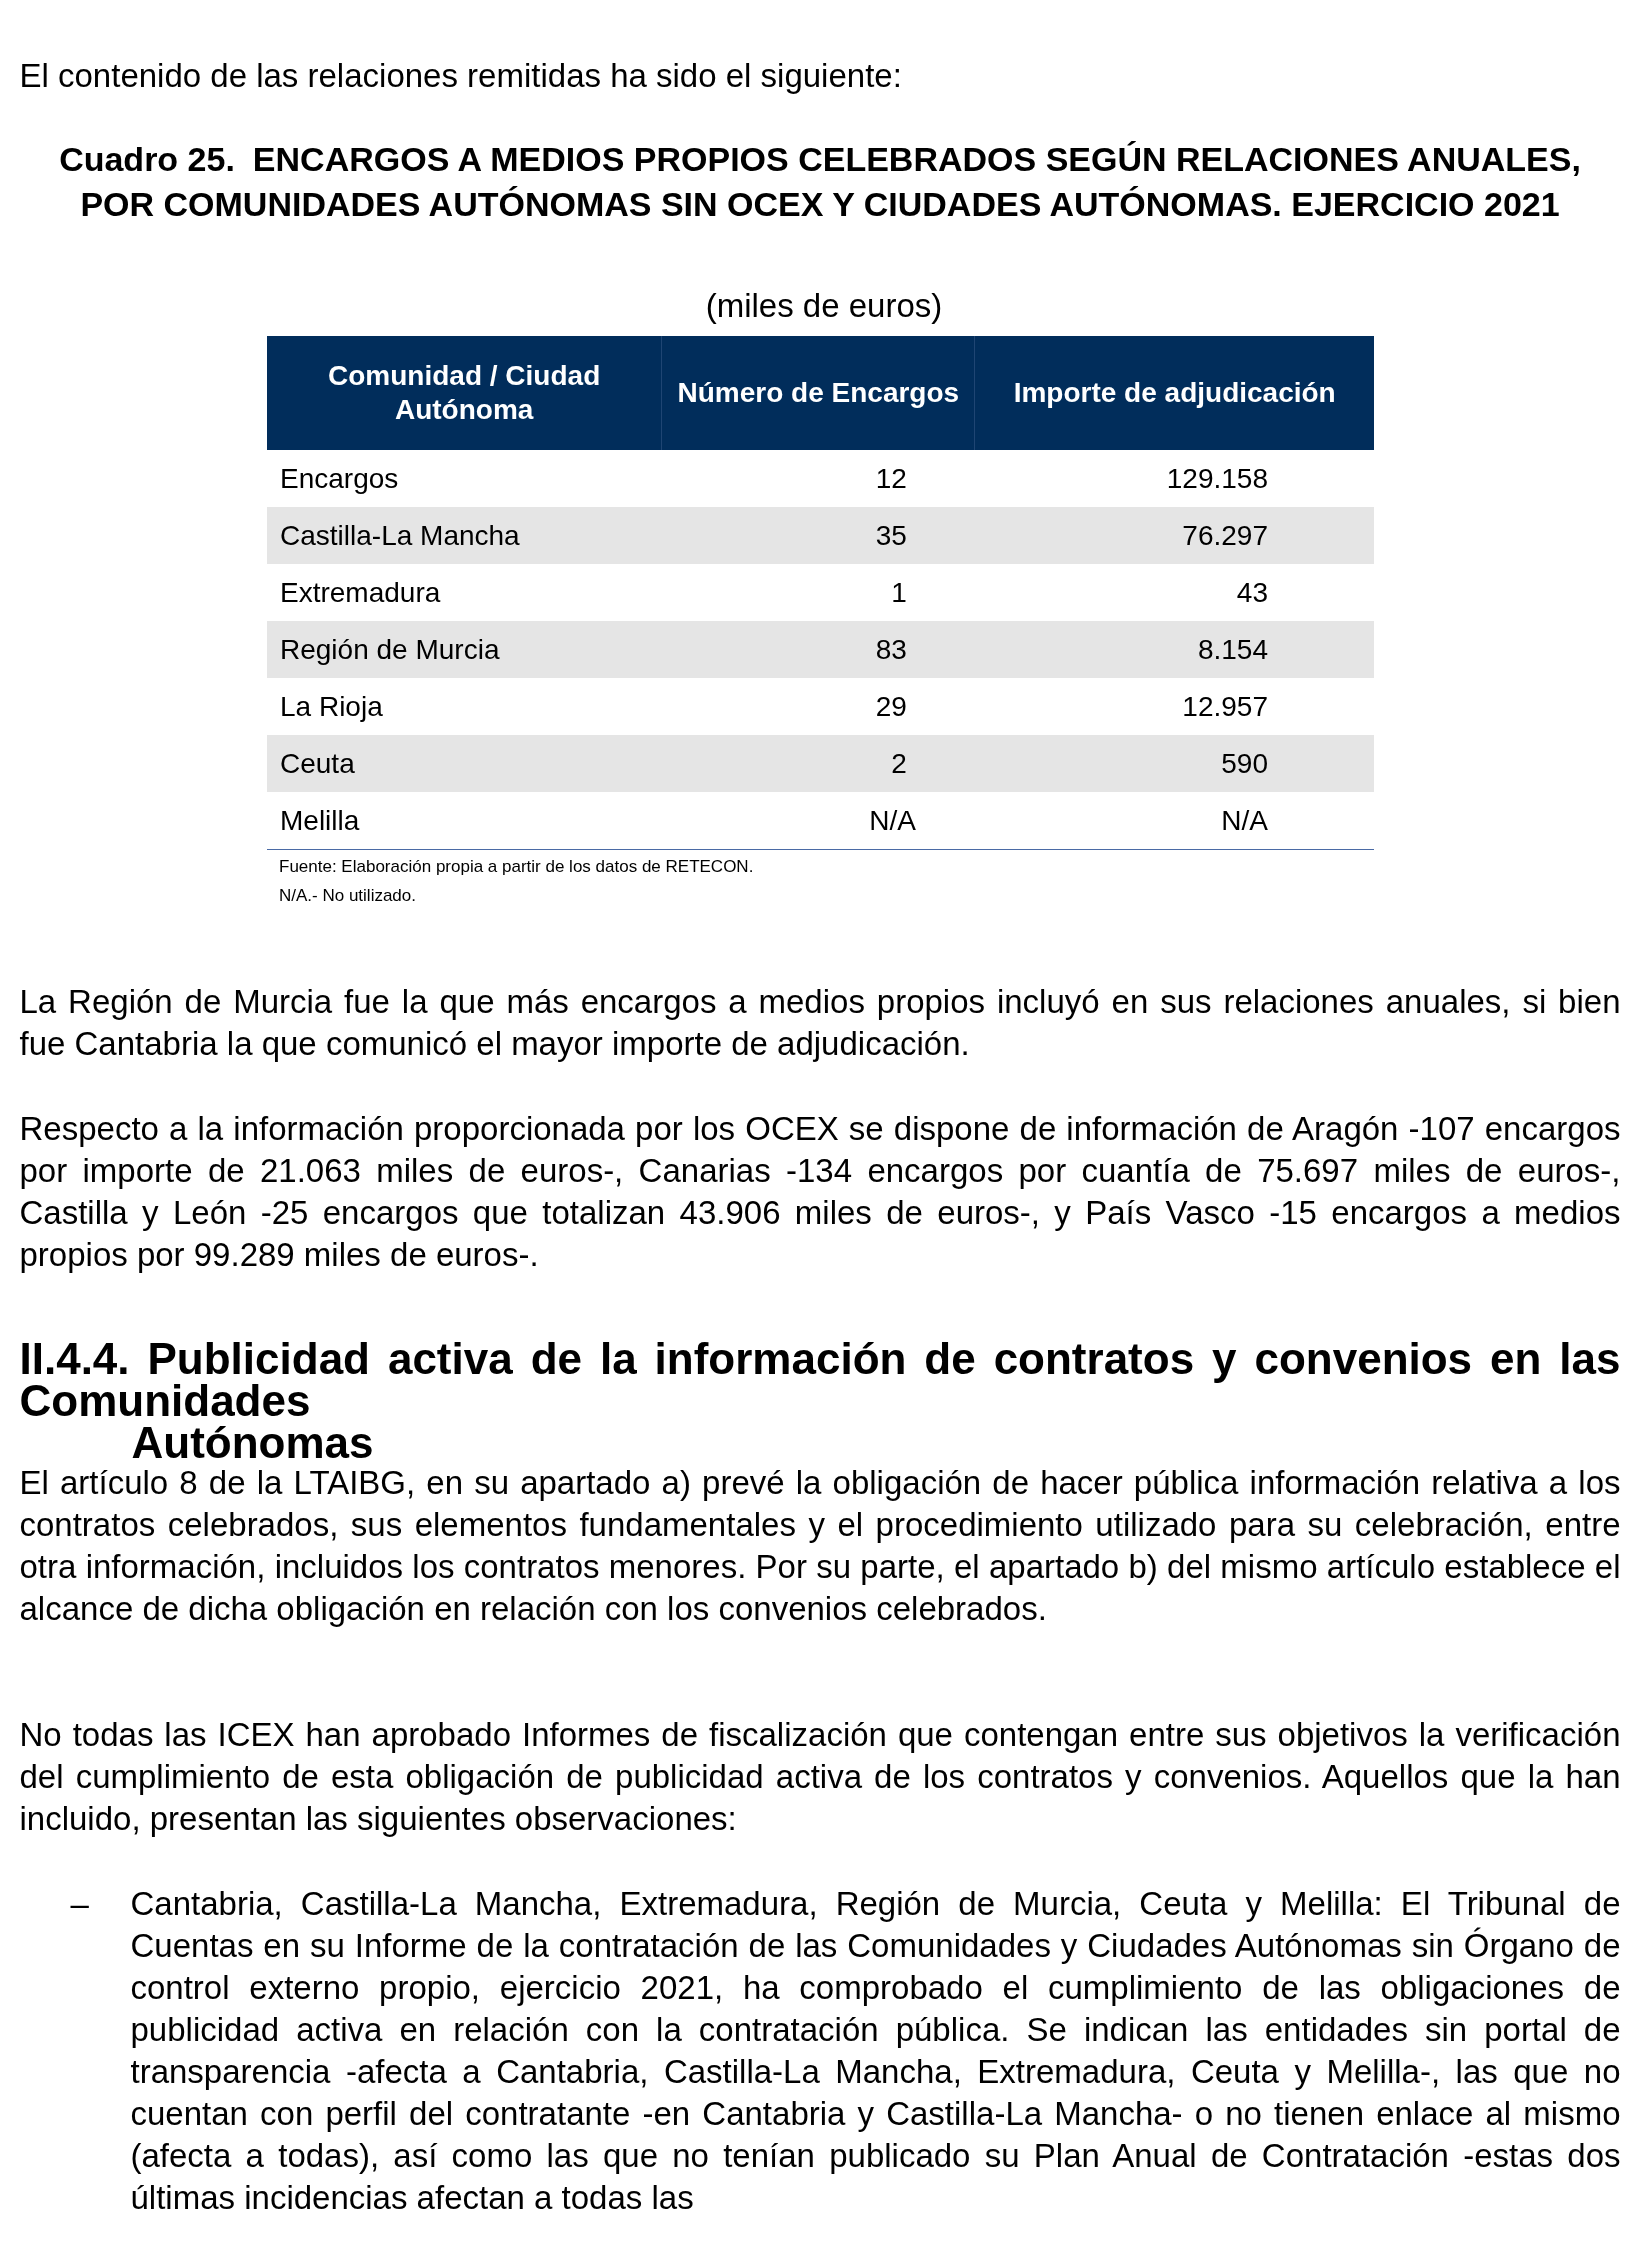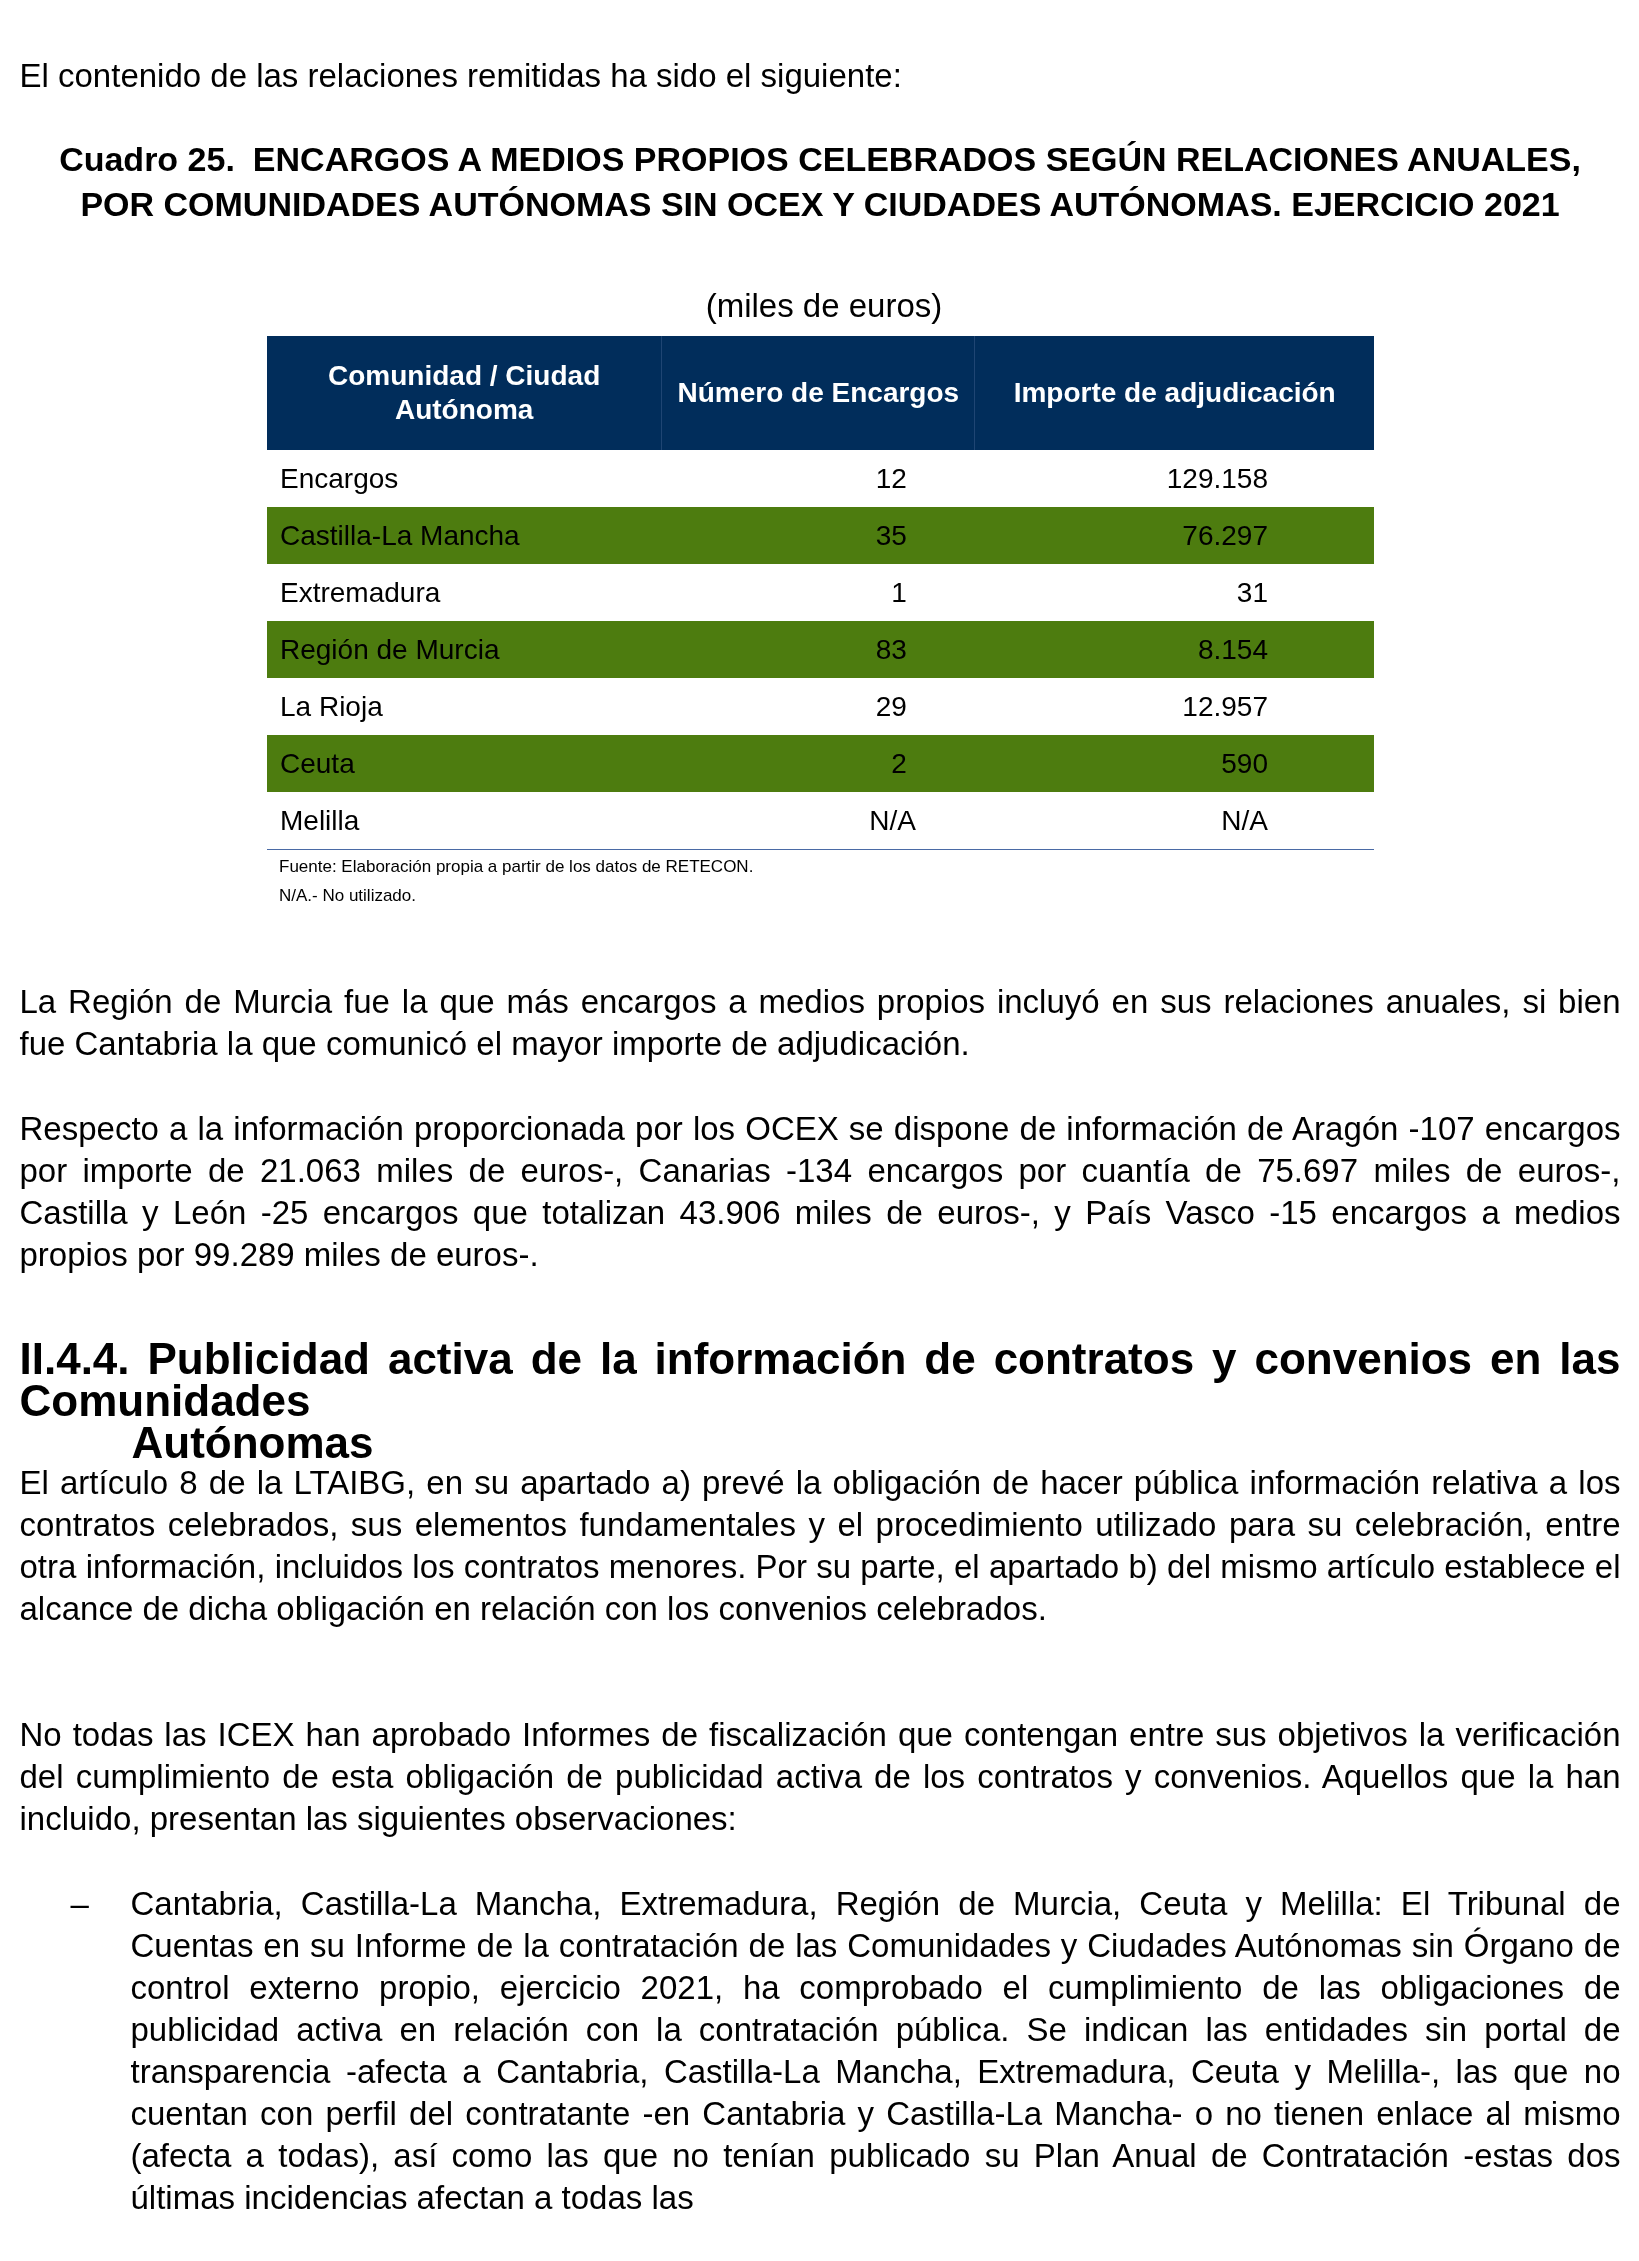--- a/index.html
+++ b/index.html
@@ -26,21 +26,21 @@
     position:absolute; left:267px; top:336px; width:1107px;
     border-collapse:collapse; font-size:28px;
   }
   table.data th {
     background:#012d5b; color:#fff; font-weight:bold;
     height:114px; padding:0 8.1px; line-height:34px; text-align:center;
     border-right:0.8px solid #1f4573;
   }
   table.data th:last-child { border-right:none; }
   table.data td { height:57px; padding:0; }
-  table.data tr.alt td { background:#4d7c0f; }
+  table.data tr.alt td { background:#e5e5e5; }
   table.data td.name { padding-left:13px; text-align:left; width:423px; }
   table.data td.num { text-align:right; padding-right:68px; width:261px; }
   table.data td.imp { text-align:right; padding-right:106px; width:332px; }
   table.data tr.last td { border-bottom:1.6px solid #4a6aa5; }
   .source {
     position:absolute; left:279px; top:853px;
     font-size:17px; line-height:28.5px;
   }
   .para1 { top:981px; }
   .para2 { top:1108px; }
@@ -84,21 +84,21 @@
       <td class="imp">129.158</td>
     </tr>
     <tr class="alt">
       <td class="name">Castilla-La Mancha</td>
       <td class="num">35</td>
       <td class="imp">76.297</td>
     </tr>
     <tr>
       <td class="name">Extremadura</td>
       <td class="num">1</td>
-      <td class="imp">31</td>
+      <td class="imp">43</td>
     </tr>
     <tr class="alt">
       <td class="name">Región de Murcia</td>
       <td class="num">83</td>
       <td class="imp">8.154</td>
     </tr>
     <tr>
       <td class="name">La Rioja</td>
       <td class="num">29</td>
       <td class="imp">12.957</td>

